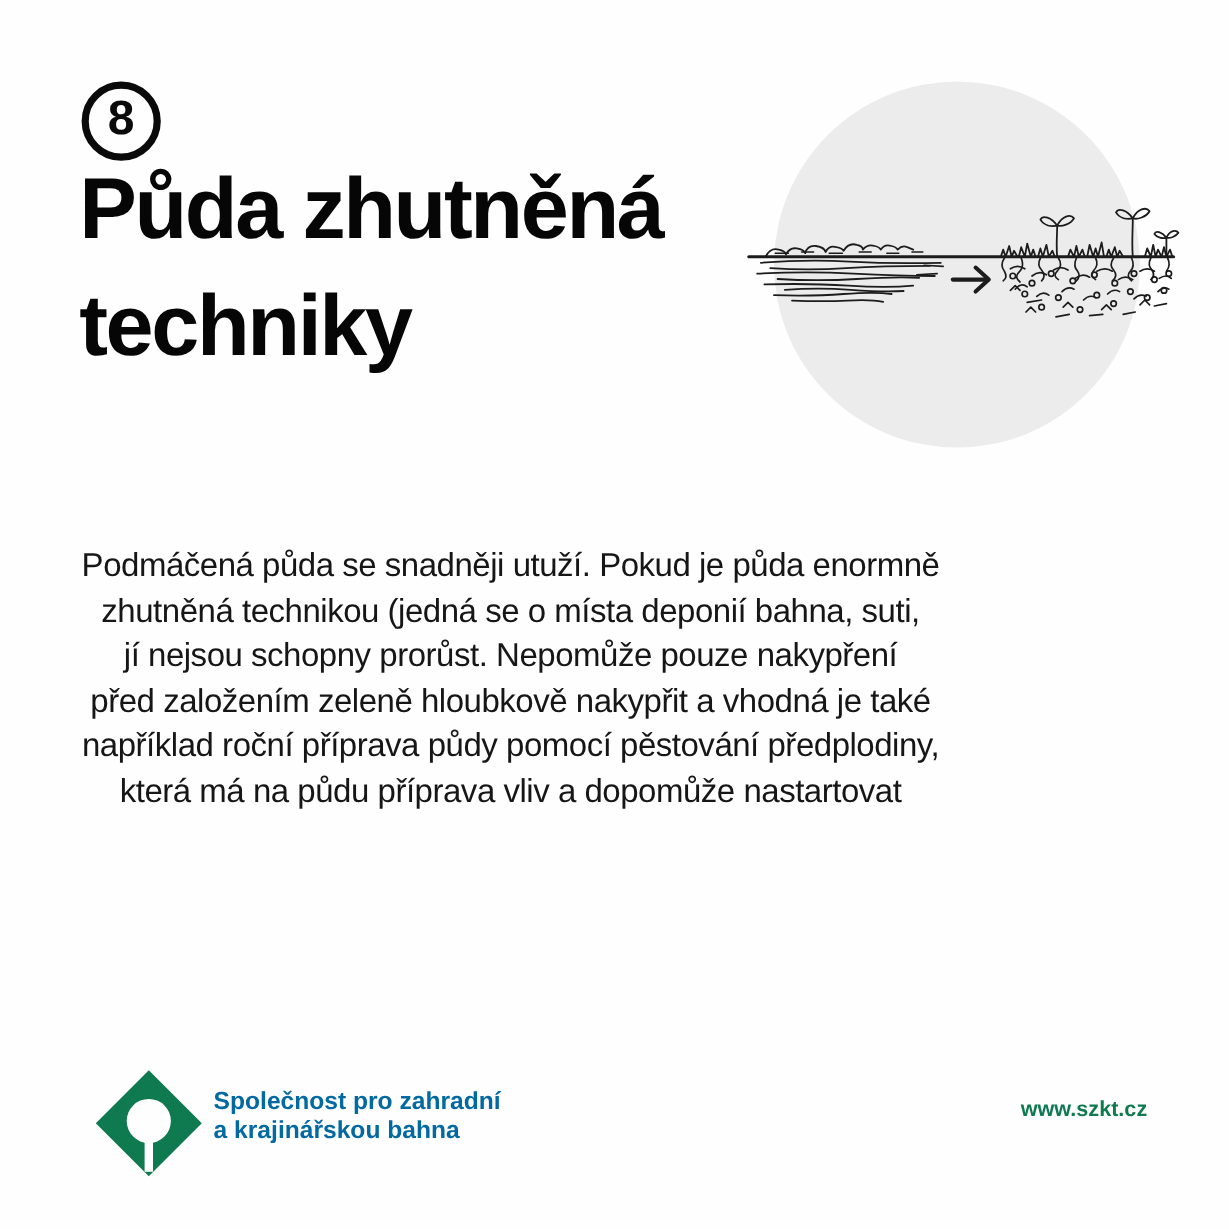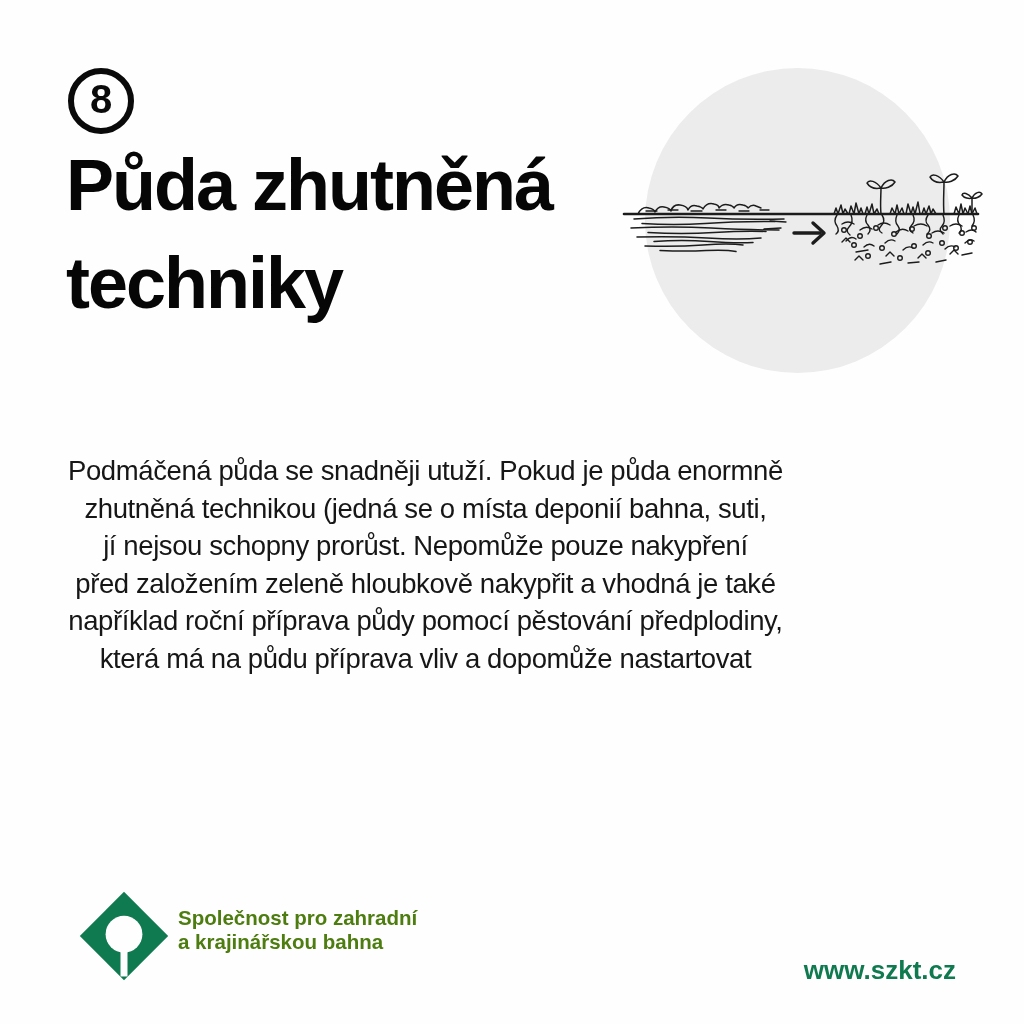--- a/index.html
+++ b/index.html
@@ -15,21 +15,21 @@
     position:absolute; left:68px; top:68px;
     width:66px; height:66px; box-sizing:border-box;
     border:6px solid #0A0A0A; border-radius:50%;
     display:flex; align-items:center; justify-content:center;
   }
   .badge .num {
     font-size:40px; font-weight:bold; color:#0A0A0A; margin-top:-3px;
   }
   
   .title {
-    position:absolute; left:66px; top:136px;
+    position:absolute; left:66px; top:125px;
     font-size:72px; font-weight:bold; letter-spacing:-2px;
     line-height:98px; color:#060606; white-space:nowrap;
   }
   
   .illus-circle {
     position:absolute; left:645px; top:68px;
     width:305px; height:305px; border-radius:50%;
     background:#ECECEC;
   }
   .illus-svg {
@@ -41,25 +41,25 @@
   .body-text {
     position:absolute; left:68px; top:452px;
     font-size:27.5px; line-height:37.5px; letter-spacing:-0.4px;
     color:#161616; white-space:nowrap;text-align:center;
   }
   
   .logo-mark { position:absolute; left:78px; top:890px; width:92px; height:92px; }
   .org-name {
     position:absolute; left:178px; top:906px;
     font-size:20.5px; font-weight:bold; line-height:23.5px;
-    color:#4d7c0f; white-space:nowrap;
+    color:#0369a1; white-space:nowrap;
   }
   .website {
-    position:absolute; right:68px; top:955px;
-    font-size:26px; font-weight:bold; color:#0F7950;
+    position:absolute; right:68px; top:914px;
+    font-size:18px; font-weight:bold; color:#0F7950;
   }
 </style>
 </head>
 <body>
 
 <div class="page">
 
   <div class="badge">
     <span class="num">8</span>
   </div>

